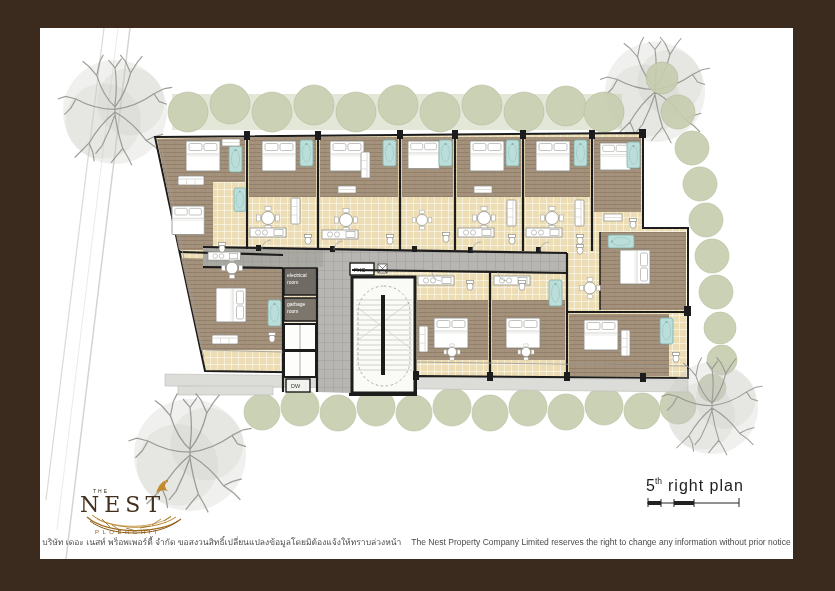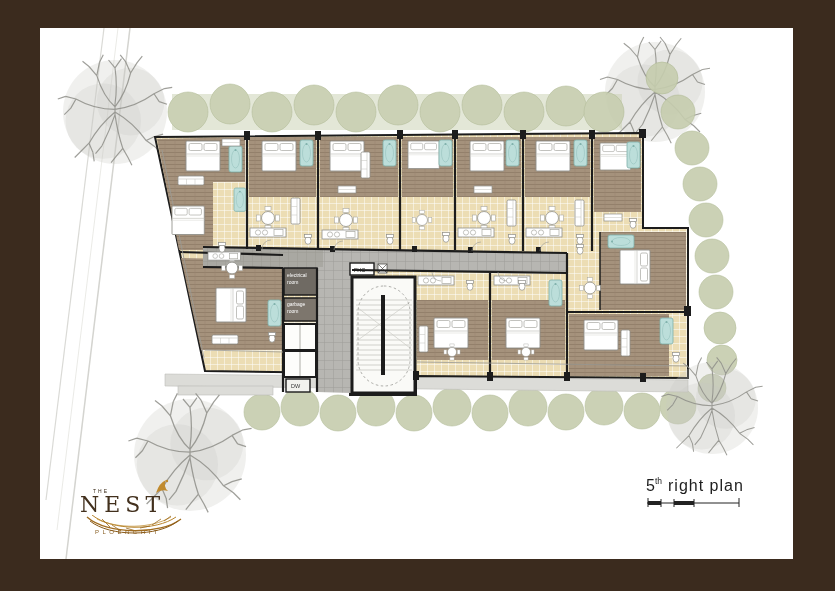--- a/index.html
+++ b/index.html
@@ -407,13 +407,16 @@
       <g stroke="#222222" stroke-width="1">
         <line x1="2" y1="1" x2="2" y2="10"></line>
         <line x1="15" y1="2" x2="15" y2="10"></line>
         <line x1="28" y1="2" x2="28" y2="10"></line>
         <line x1="48" y1="2" x2="48" y2="10"></line>
         <line x1="93" y1="1" x2="93" y2="10"></line>
       </g>
     </svg>
   </div>
 
+  <div class="footer">
+    <span class="th-text">บริษัท เดอะ เนสท์ พร็อพเพอร์ตี้ จำกัด ขอสงวนสิทธิ์เปลี่ยนแปลงข้อมูลโดยมิต้องแจ้งให้ทราบล่วงหน้า</span><span class="en">The Nest Property Company Limited reserves the right to change any information without prior notice</span>
+  </div>
 </div>
 
 </body></html>

